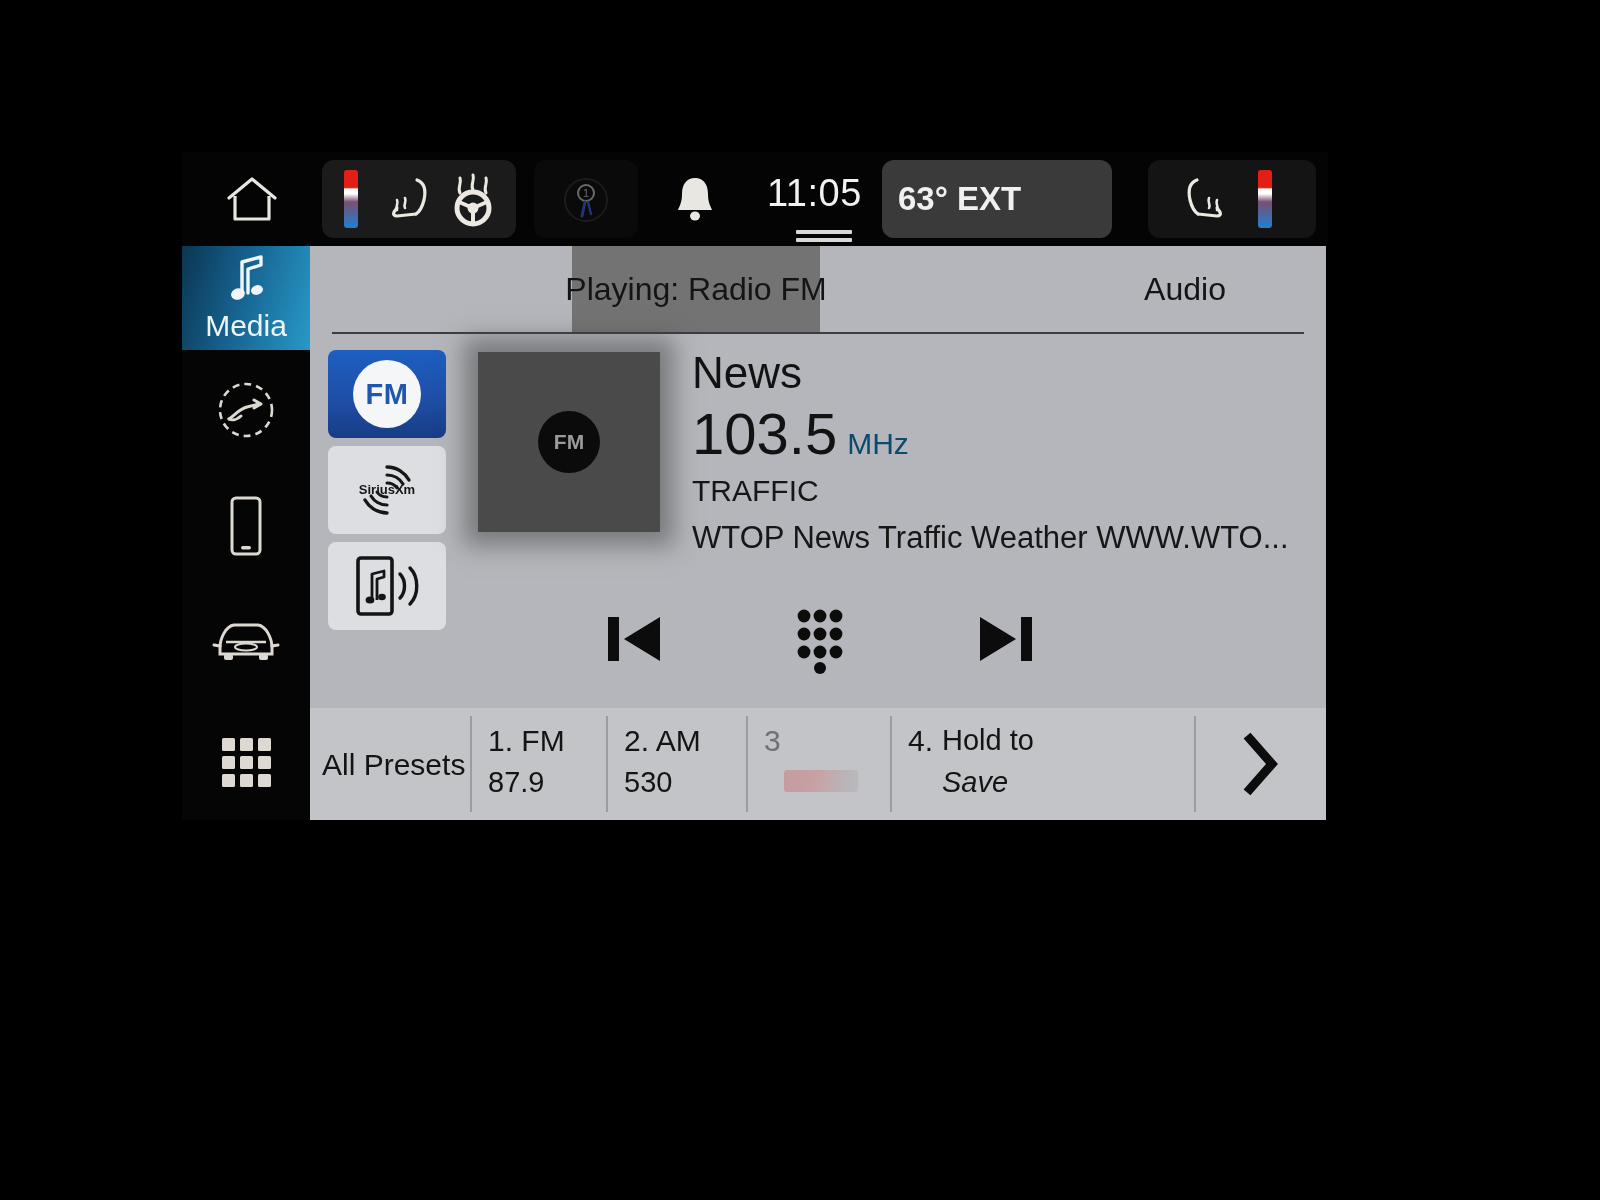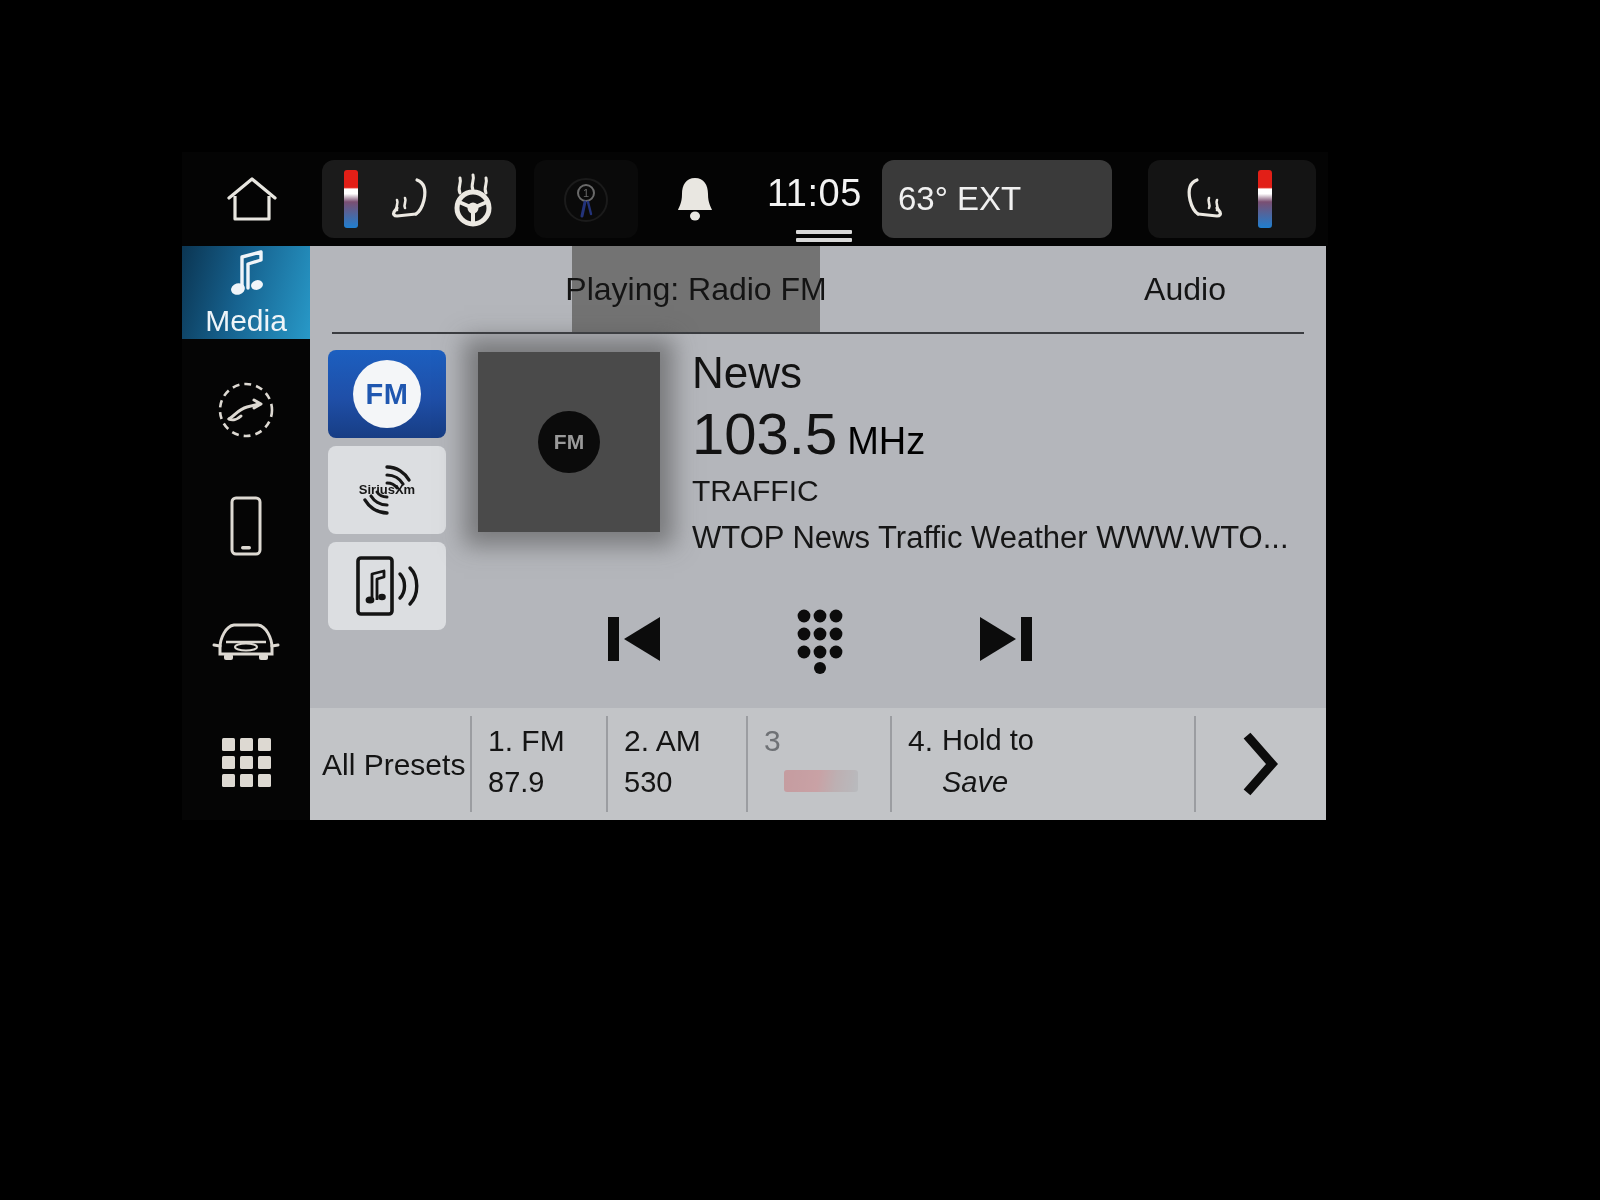--- a/index.html
+++ b/index.html
@@ -105,20 +105,21 @@
   }
 
   #sb-temp-ext {
     position: absolute;
     left: 700px;
     top: 8px;
     width: 230px;
     height: 78px;
     background: #3a3a3a;
     border-radius: 12px;
+    font-weight: bold;
   }
   #sb-temp-ext span {
     position: absolute;
     left: 16px;
     top: 20px;
     color: #f0f0f0;
     font-size: 33px;
     white-space: nowrap;
   }
 
@@ -136,21 +137,21 @@
     position: absolute;
     left: 0;
     width: 128px;
     display: flex;
     flex-direction: column;
     align-items: center;
     justify-content: center;
   }
   #side-media {
     top: 0px;
-    height: 93px;
+    height: 104px;
     background: linear-gradient(105deg, #0b3552 0%, #16628f 45%, #2899c8 100%);
   }
   #side-media .side-label {
     color: #eef4f8;
     font-size: 30px;
     margin-top: 2px;
   }
   #side-nav  { top: 116px; height: 96px; }
   #side-phone{ top: 232px; height: 96px; }
   #side-car  { top: 348px; height: 96px; }
@@ -281,22 +282,22 @@
     display: flex;
     align-items: baseline;
     margin-top: 4px;
   }
   #np-freq {
     color: #121212;
     font-size: 58px;
     line-height: 60px;
   }
   #np-unit {
-    color: #000000;
-    font-size: 38px;
+    color: #0c4a6e;
+    font-size: 30px;
     margin-left: 10px;
   }
   #np-genre {
     color: #161616;
     font-size: 30px;
     margin-top: 10px;
     white-space: nowrap;
   }
   #np-text {
     color: #161616;

